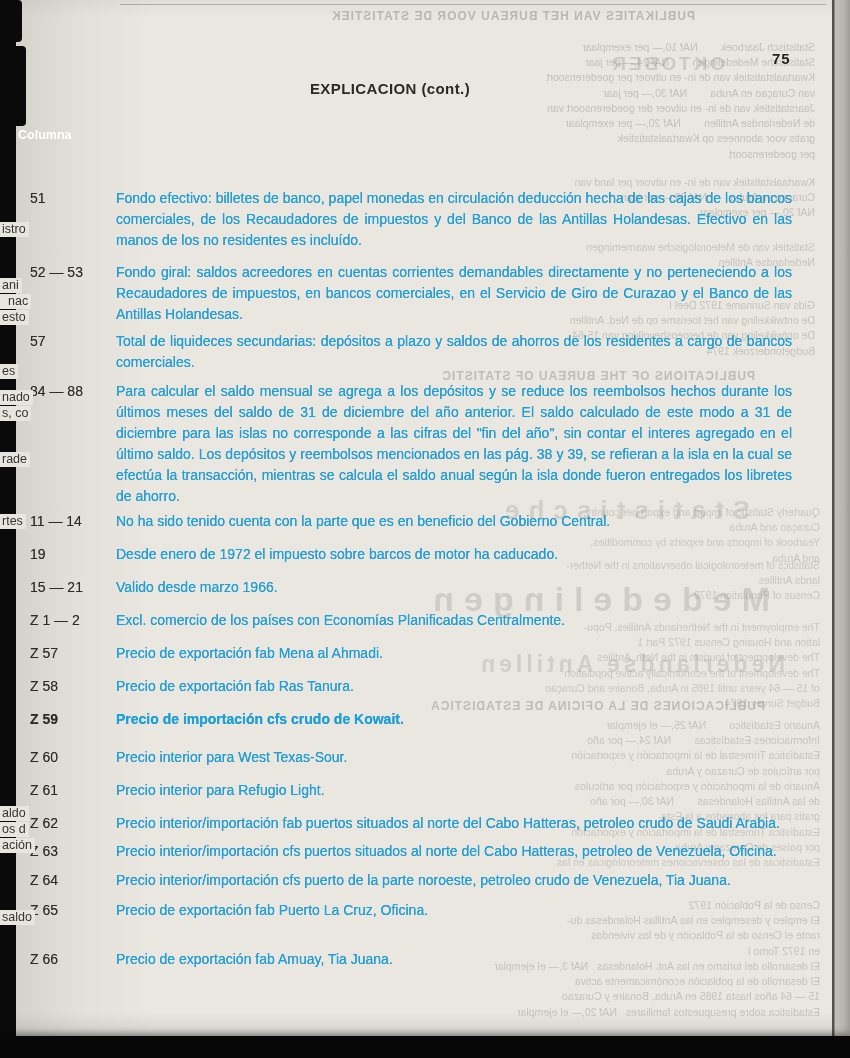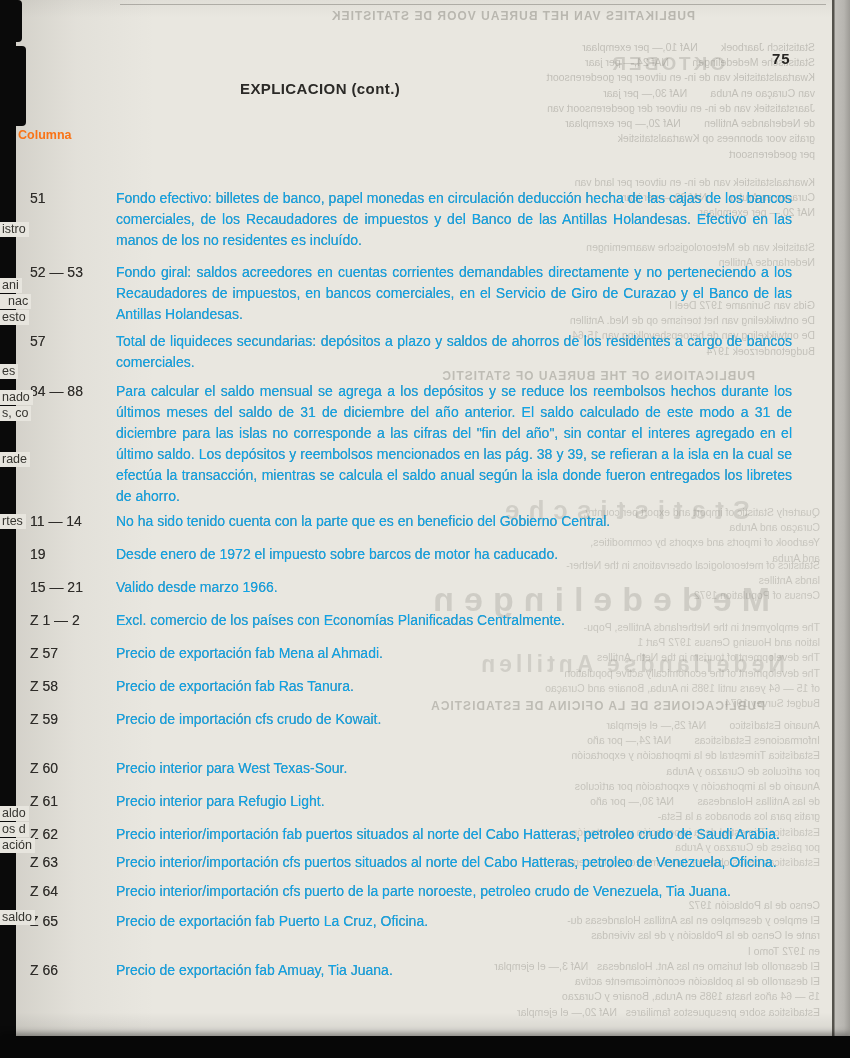--- a/index.html
+++ b/index.html
@@ -33,26 +33,26 @@
     line-height: 1.45;
   }
   .ghost div { white-space: pre; }
   
   .content-layer { position: absolute; inset: 0; z-index: 2; border-radius: 14px; }
   .page-number {
     position: absolute; left: 772px; top: 50px;
     font-size: 15px; font-weight: 700; letter-spacing: 1px; color: #262522;
   }
   .page-title {
-    position: absolute; left: 240px; top: 80px; width: 300px; 
+    position: absolute; left: 240px; top: 80px; width: 300px; text-align: center;
     font-size: 15px; font-weight: 700; letter-spacing: 0.4px; color: #2b2a27;
   }
   .column-header {
     position: absolute; left: 18px; top: 128px;
-    font-size: 12.5px; font-weight: 700; color: #f97316;
+    font-size: 12.5px; font-weight: 700; color: #ffffff;
   }
   .entries { position: absolute; left: 30px; top: 188px; width: 762px; }
   .entry-row { display: flex; }
   .entry-col {
     width: 86px; flex: none;
     font-size: 14px; line-height: 21px; color: #2e2c29;
     text-shadow: 0 0 0.5px rgba(45,43,40,0.55);
     white-space: nowrap;
   }
   .entry-text {
@@ -232,21 +232,21 @@
   <div class="entry-row" style="margin-bottom: 12px;">
     <div class="entry-col">Z 57</div>
     <div class="entry-text">Precio de exportación fab Mena al Ahmadi.</div>
   </div>
 
   <div class="entry-row" style="margin-bottom: 12px;">
     <div class="entry-col">Z 58</div>
     <div class="entry-text">Precio de exportación fab Ras Tanura.</div>
   </div>
 
-  <div class="entry-row" style="margin-bottom: 28px;">
+  <div class="entry-row" style="margin-bottom: 17px; font-weight: bold;">
     <div class="entry-col">Z 59</div>
     <div class="entry-text">Precio de importación cfs crudo de Kowait.</div>
   </div>
 
   <div class="entry-row" style="margin-bottom: 12px;">
     <div class="entry-col">Z 60</div>
     <div class="entry-text">Precio interior para West Texas-Sour.</div>
   </div>
 
   <div class="entry-row" style="margin-bottom: 12px;">

